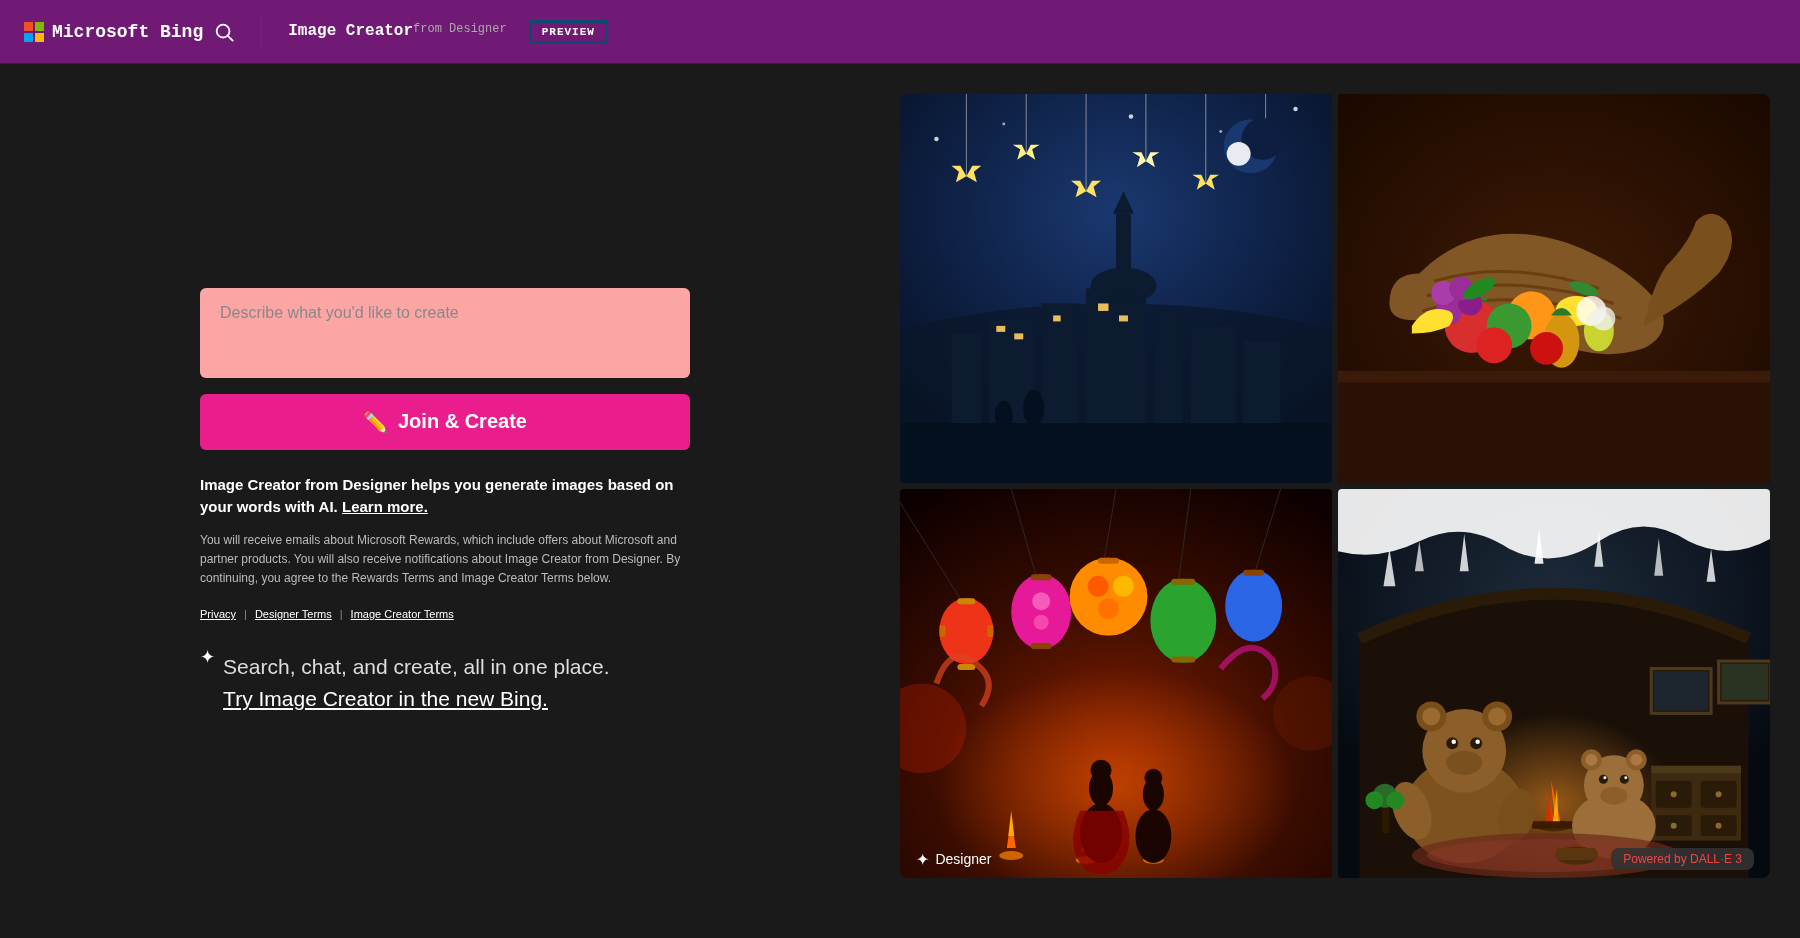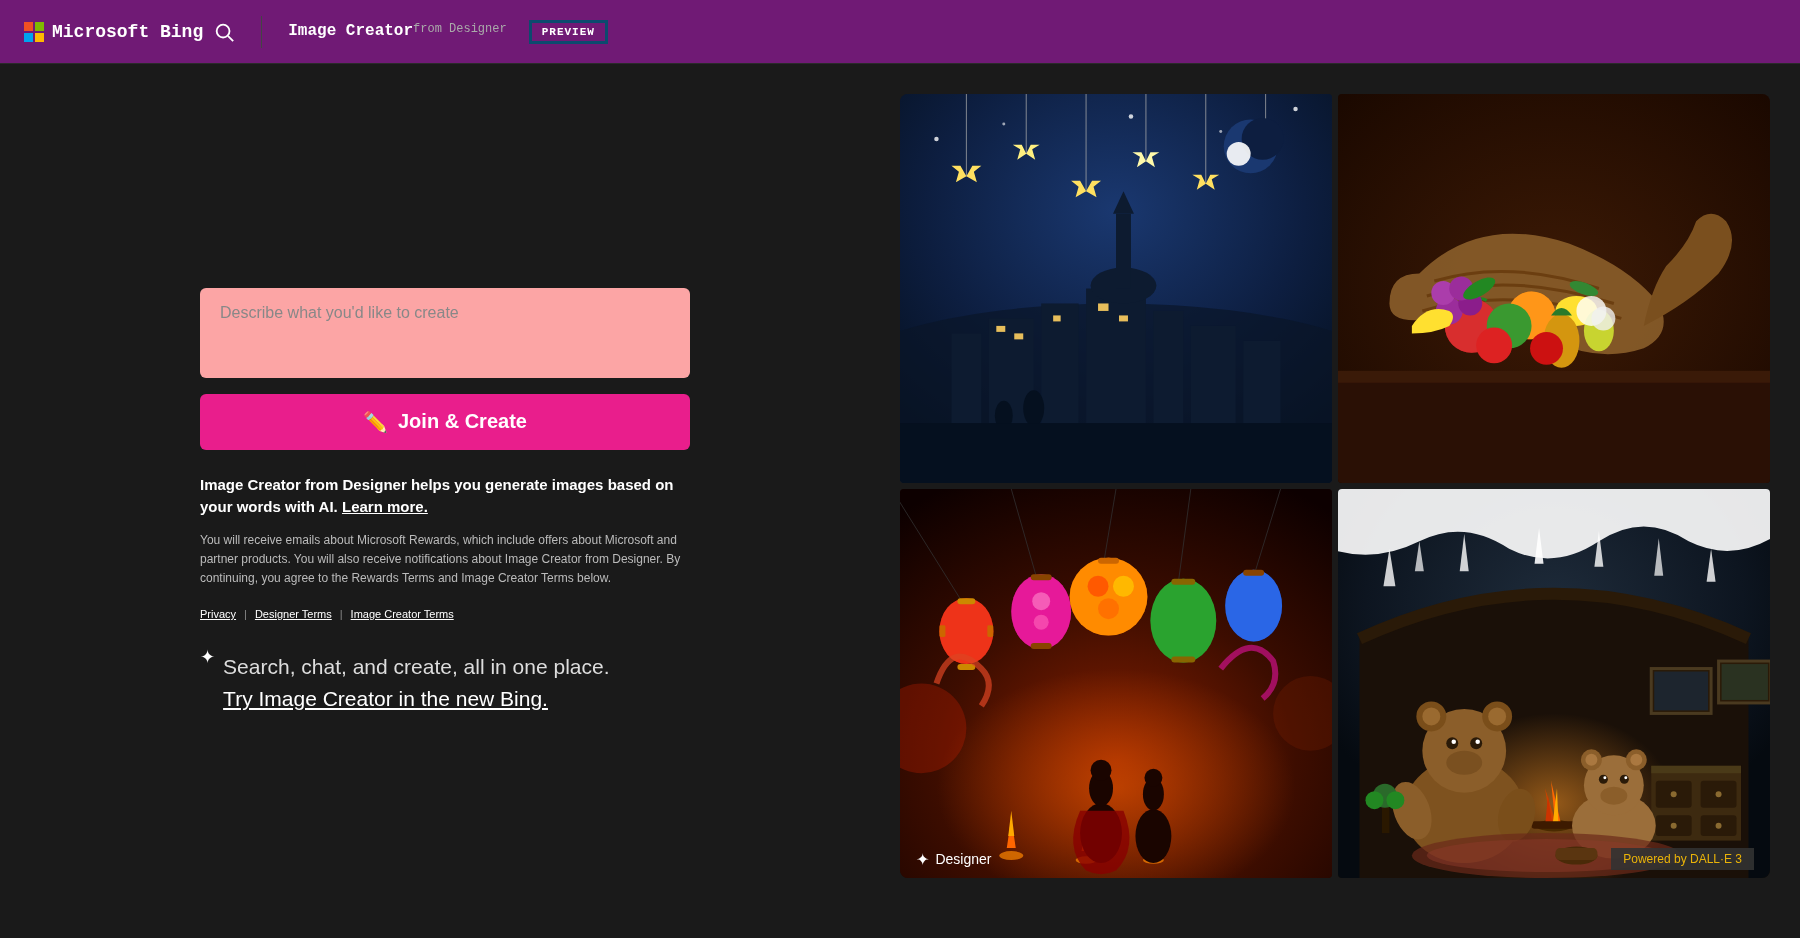--- a/index.html
+++ b/index.html
@@ -338,24 +338,24 @@
       font-size: 14px;
       font-weight: 500;
     }
 
     .designer-icon {
       font-size: 16px;
     }
 
     .dall-e-badge {
       background: rgba(50, 50, 50, 0.9);
-      color: #eab308;
+      color: #ef4444;
       font-size: 12px;
       padding: 4px 12px;
-      border-radius: 0;
+      border-radius: 8px;
     }
 
     
     .search-icon-svg {
       width: 22px;
       height: 22px;
       stroke: white;
       fill: none;
       stroke-width: 2;
       cursor: pointer;

